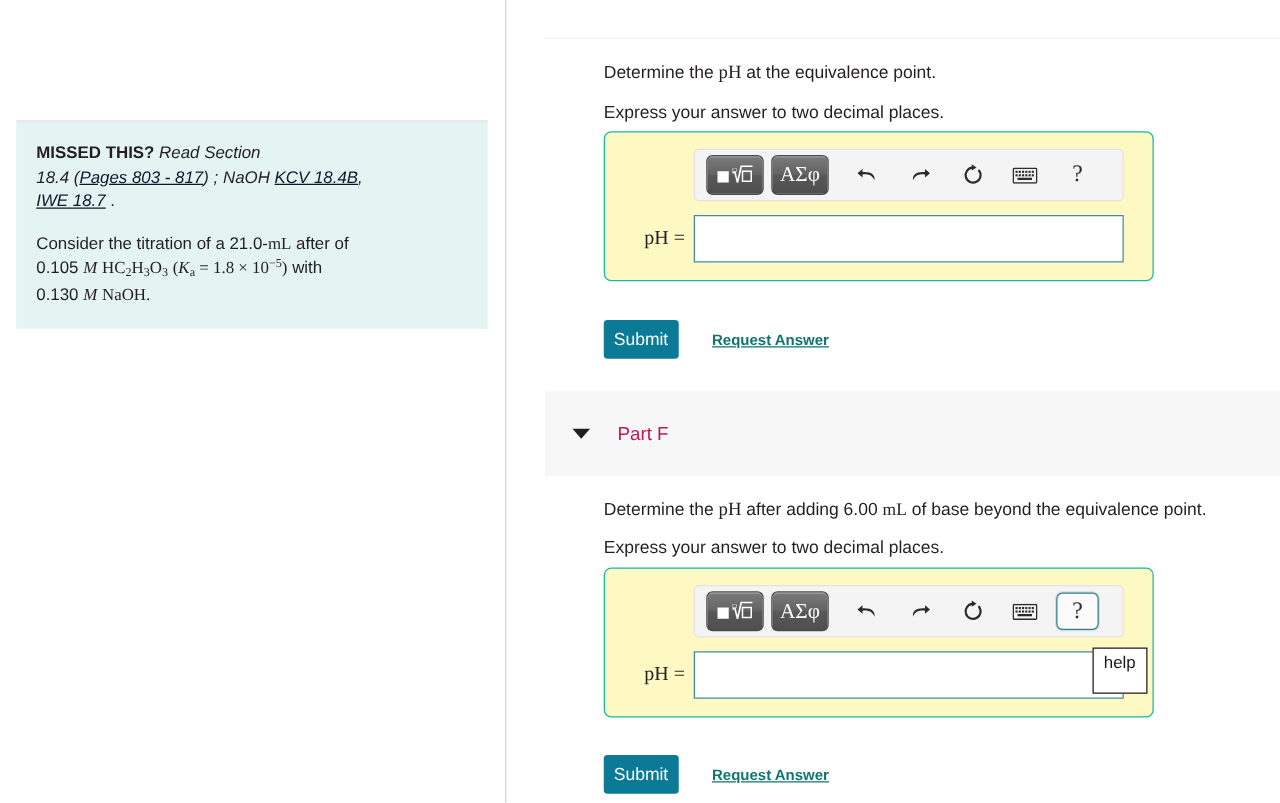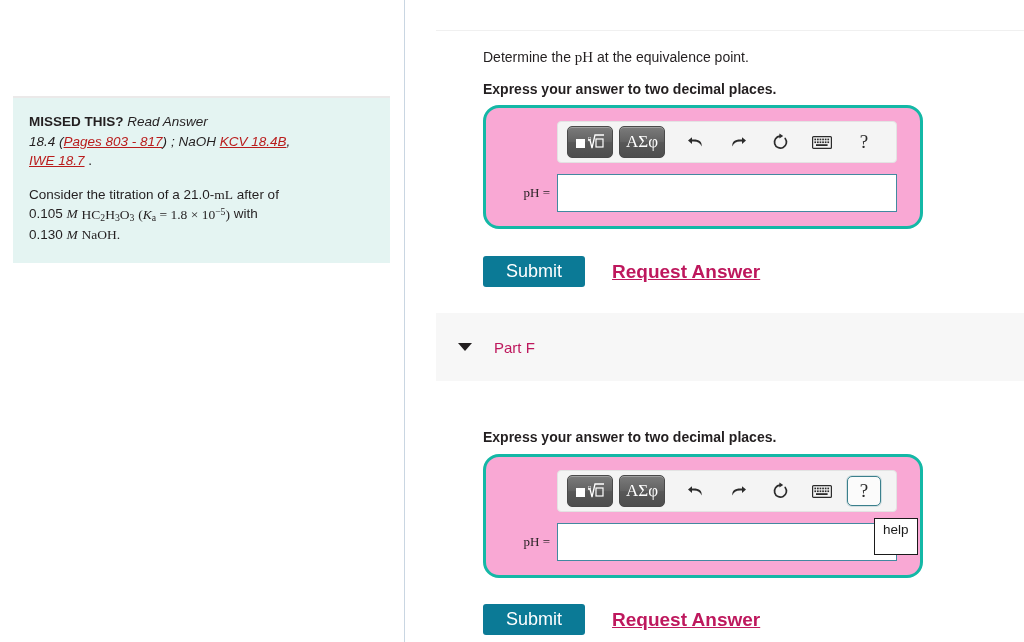--- a/index.html
+++ b/index.html
@@ -60,21 +60,21 @@
     line-height: 1.45;
     font-size: 13.5px;
     color: #231f20;
   }
   .callout .missed {
     margin-bottom: 14px;
   }
   .callout b { font-weight: bold; }
   .callout i { font-style: italic; }
   .callout a {
-    color: #b91c1c;
+    color: #0f172a;
     text-decoration: underline;
     font-style: italic;
   }
   .mi   { font-family: "Liberation Serif", serif; font-style: italic; }
   .mr   { font-family: "Liberation Serif", serif; font-style: normal; }
   .sub  { font-size: 0.72em; vertical-align: -0.25em; }
   .sup  { font-size: 0.72em; vertical-align: 0.45em; }
 
   
   #top-rule {
@@ -90,30 +90,30 @@
   }
 
   .qtext {
     position: absolute;
     left: 77px;
     font-size: 14px;
     line-height: 1.3;
     color: #231f20;
     white-space: nowrap;
   }
-  .qtext.bold { font-weight: bold; }
+  .qtext.bold { font-weight: normal; }
 
   
   .answer-card {
     position: absolute;
     left: 77px;
     width: 440px;
-    border: 3px solid #14b8a6;
-    border-radius: 16px;
-    background: #f9a8d4;
+    border: 1px solid #14b8a6;
+    border-radius: 6px;
+    background: #fef9c3;
     box-sizing: border-box;
     padding: 13px 14px 14px 14px;
   }
 
   .mathbar {
     background: #f4f4f4;
     border: 1px solid #e3e3e3;
     border-radius: 4px;
     height: 42px;
     margin-left: 57px;
@@ -170,21 +170,21 @@
   .inputrow {
     display: flex;
     align-items: center;
     margin-top: 11px;
   }
   .ph-label {
     width: 50px;
     text-align: right;
     padding-right: 7px;
     font-family: "Liberation Serif", serif;
-    font-size: 13px;
+    font-size: 16px;
     color: #231f20;
     white-space: nowrap;
   }
   .ansfield {
     flex: 1;
     height: 38px;
     border: 1px solid #4289a0;
     background: #ffffff;
     box-sizing: border-box;
     margin-right: 9px;
@@ -196,30 +196,30 @@
     left: 77px;
     display: flex;
     align-items: center;
   }
   .btn-submit {
     background: #0b7a96;
     color: #ffffff;
     border: none;
     border-radius: 3px;
     font-family: "Liberation Sans", sans-serif;
-    font-size: 18px;
-    padding: 0 23px;
+    font-size: 14px;
+    padding: 0 8px;
     height: 31px;
     line-height: 31px;
     cursor: pointer;
   }
   .link-request {
     margin-left: 27px;
-    color: #be185d;
-    font-size: 19px;
+    color: #0f766e;
+    font-size: 12px;
     font-weight: bold;
     cursor: pointer;
   }
 
   
   .part-header {
     position: absolute;
     left: 30px;
     width: 594px;
     height: 68px;
@@ -259,21 +259,21 @@
 </head>
 <body>
 
 <div id="page">
 
   <div id="left-pane">
 
     <div class="callout">
       <p class="missed">
         <b>MISSED THIS?</b>
-        <i>Read Answer</i><br>
+        <i>Read Section</i><br>
         <i>18.4</i><i>&nbsp;(</i><a href="#">Pages 803 - 817</a><i>)</i>
         <i>; NaOH</i>
         <a href="#">KCV 18.4B</a><i>,</i><br>
         <a href="#">IWE 18.7</a>
         <span>.</span>
       </p>
 
       <p>
         <span>Consider the titration of a 21.0-</span><span class="mr">mL</span><span> after of</span><br>
         <span>0.105</span>
@@ -374,20 +374,23 @@
     <div class="submitrow" style="top:256px;">
       <button class="btn-submit">Submit</button>
       <a class="link-request" href="#">Request Answer</a>
     </div>
 
     <div class="part-header" style="top:313px;">
       <span class="caret"></span>
       <span class="part-title">Part F</span>
     </div>
 
+    <div class="qtext" style="top:398px;">
+      <span>Determine the </span><span class="mr" style="font-size:15px;">pH</span><span> after adding 6.00 </span><span class="mr">mL</span><span> of base beyond the equivalence point.</span>
+    </div>
 
     <div class="qtext bold" style="top:428px;">Express your answer to two decimal places.</div>
 
     <div class="answer-card" style="top:454px;">
       <div class="mathbar">
 
         <div class="gbtn">
           <svg width="30" height="19" viewBox="0 0 30 19">
             <rect x="1" y="6" width="9" height="9" fill="#ffffff"></rect>
             <text x="12.5" y="6.5" font-family="DejaVu Sans" font-size="6" fill="#ffffff">▫</text>

